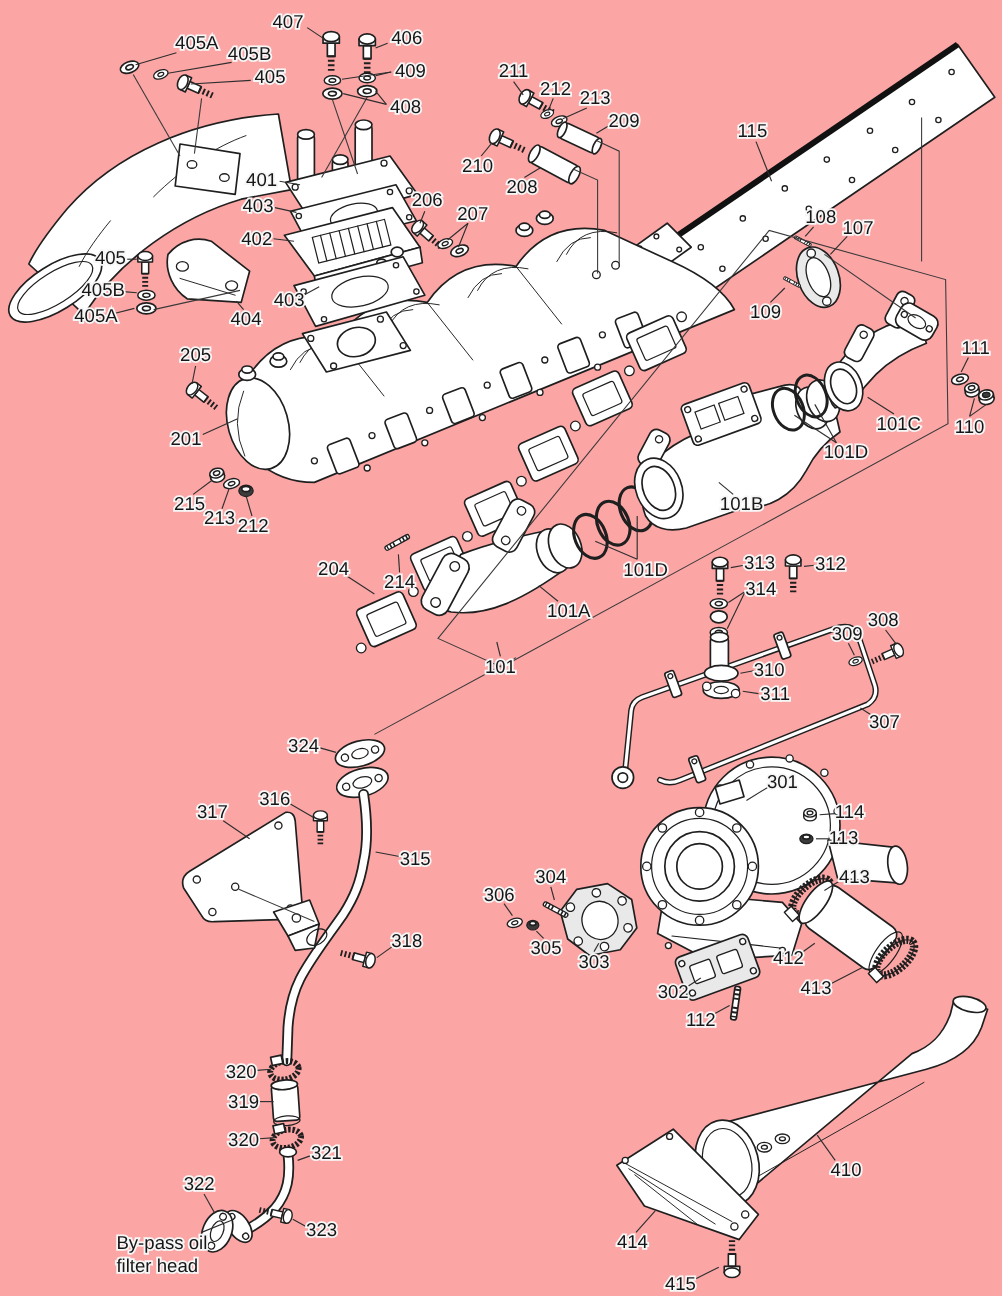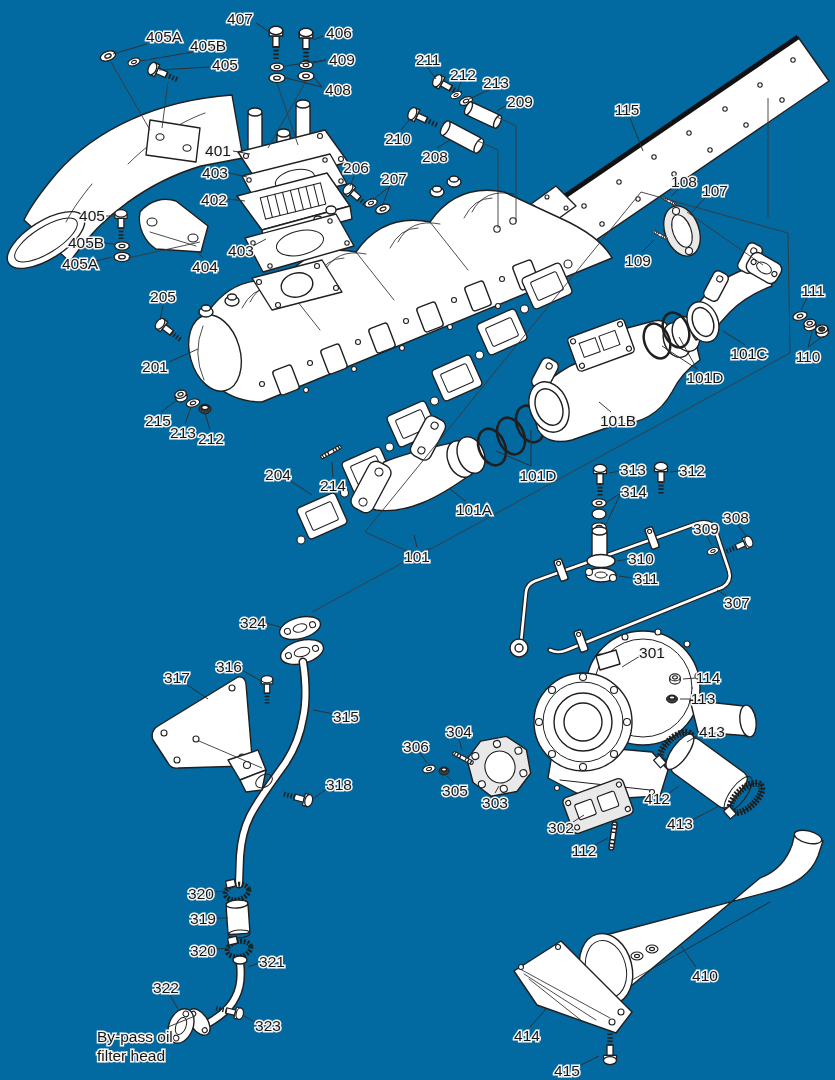--- a/index.html
+++ b/index.html
@@ -27,21 +27,21 @@
   #labels text {
     font-family:"Liberation Sans", sans-serif;
     font-size:15.5px; fill:#161616;
     dominant-baseline:central;
     paint-order:stroke; stroke:#f6f6f6; stroke-width:3px;
   }
 </style>
 </head>
 <body>
 
-<div class="stage" style="background: #0369a1;">
+<div class="stage" style="background: #fca5a5;">
 <svg id="diagram" width="835" height="1080" viewBox="0 0 835 1080" xmlns="http://www.w3.org/2000/svg">
 
   <defs>
     <g id="washer">
           <ellipse rx="8" ry="4.6" class="p"></ellipse>
           <ellipse rx="3.3" ry="1.9" class="p"></ellipse>
         </g>
     <g id="nut">
           <path d="M-6.5,-2 L-6.5,2 L6.5,2 L6.5,-2 Z" class="p"></path>
           <ellipse cy="2" rx="6.5" ry="4.4" class="p"></ellipse>

